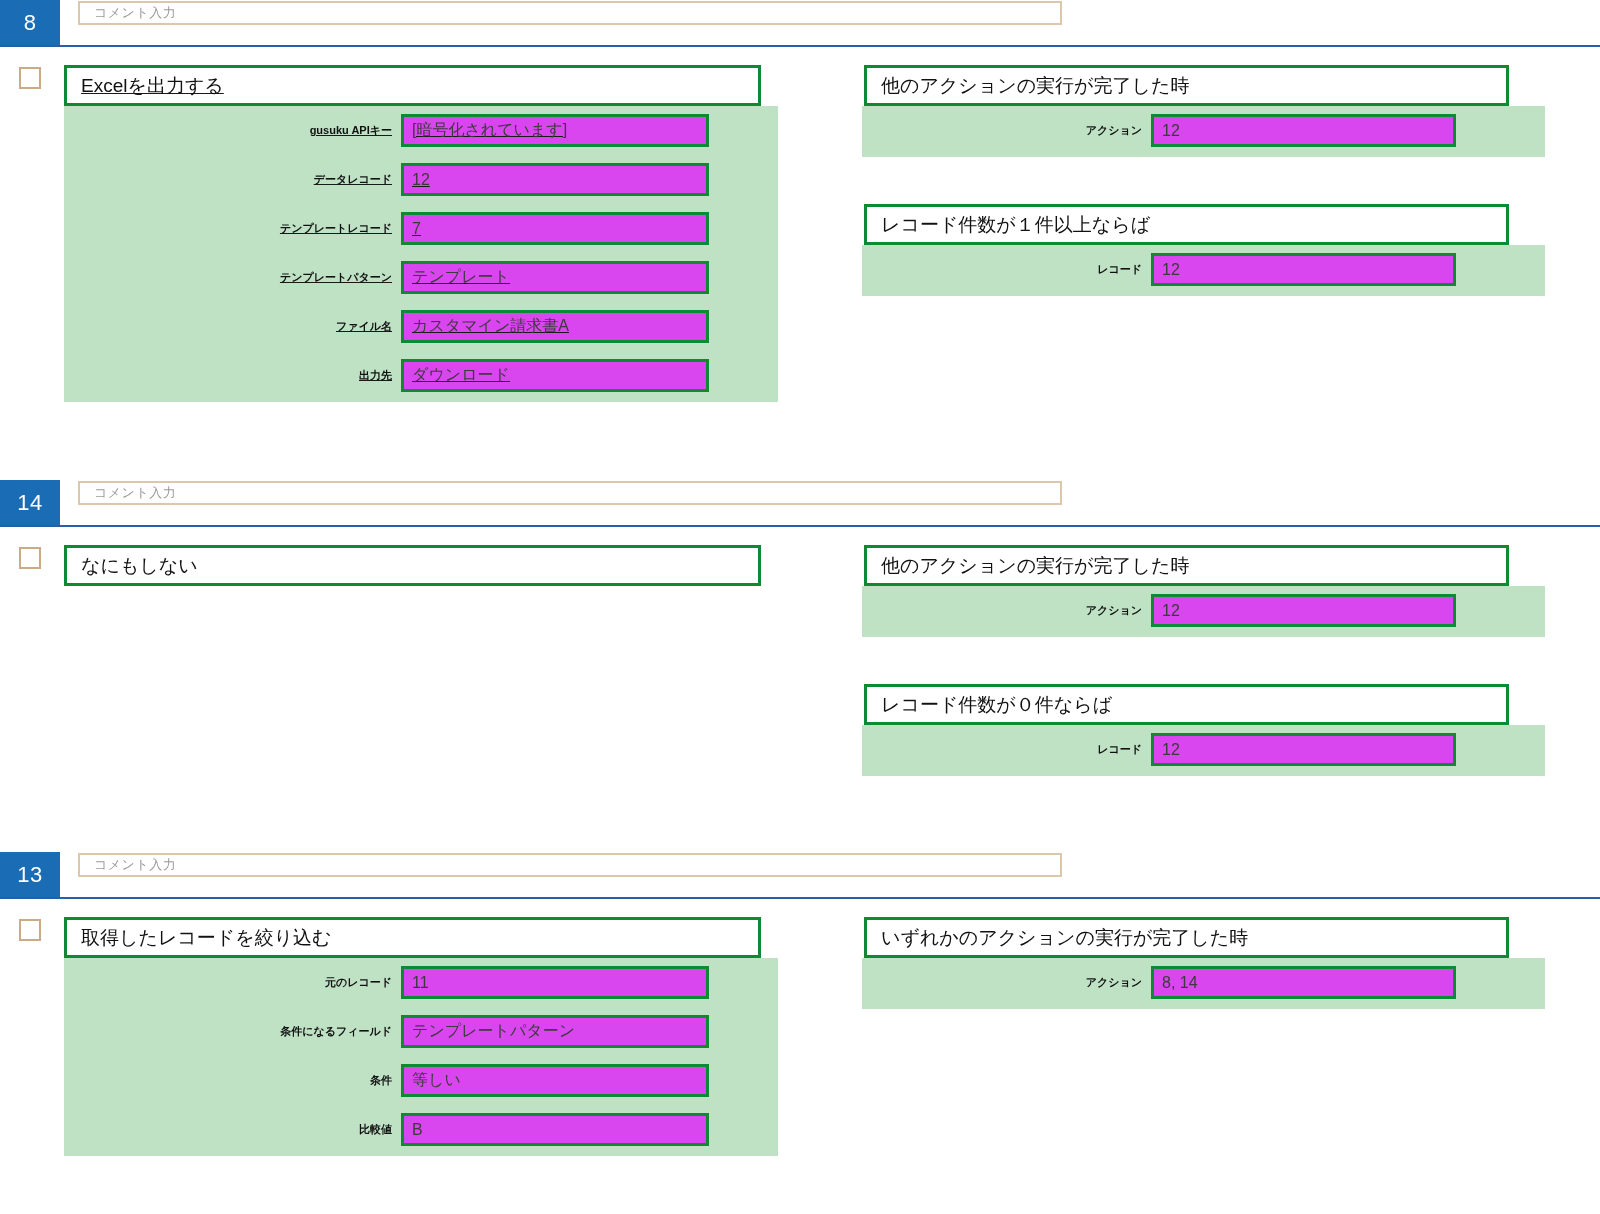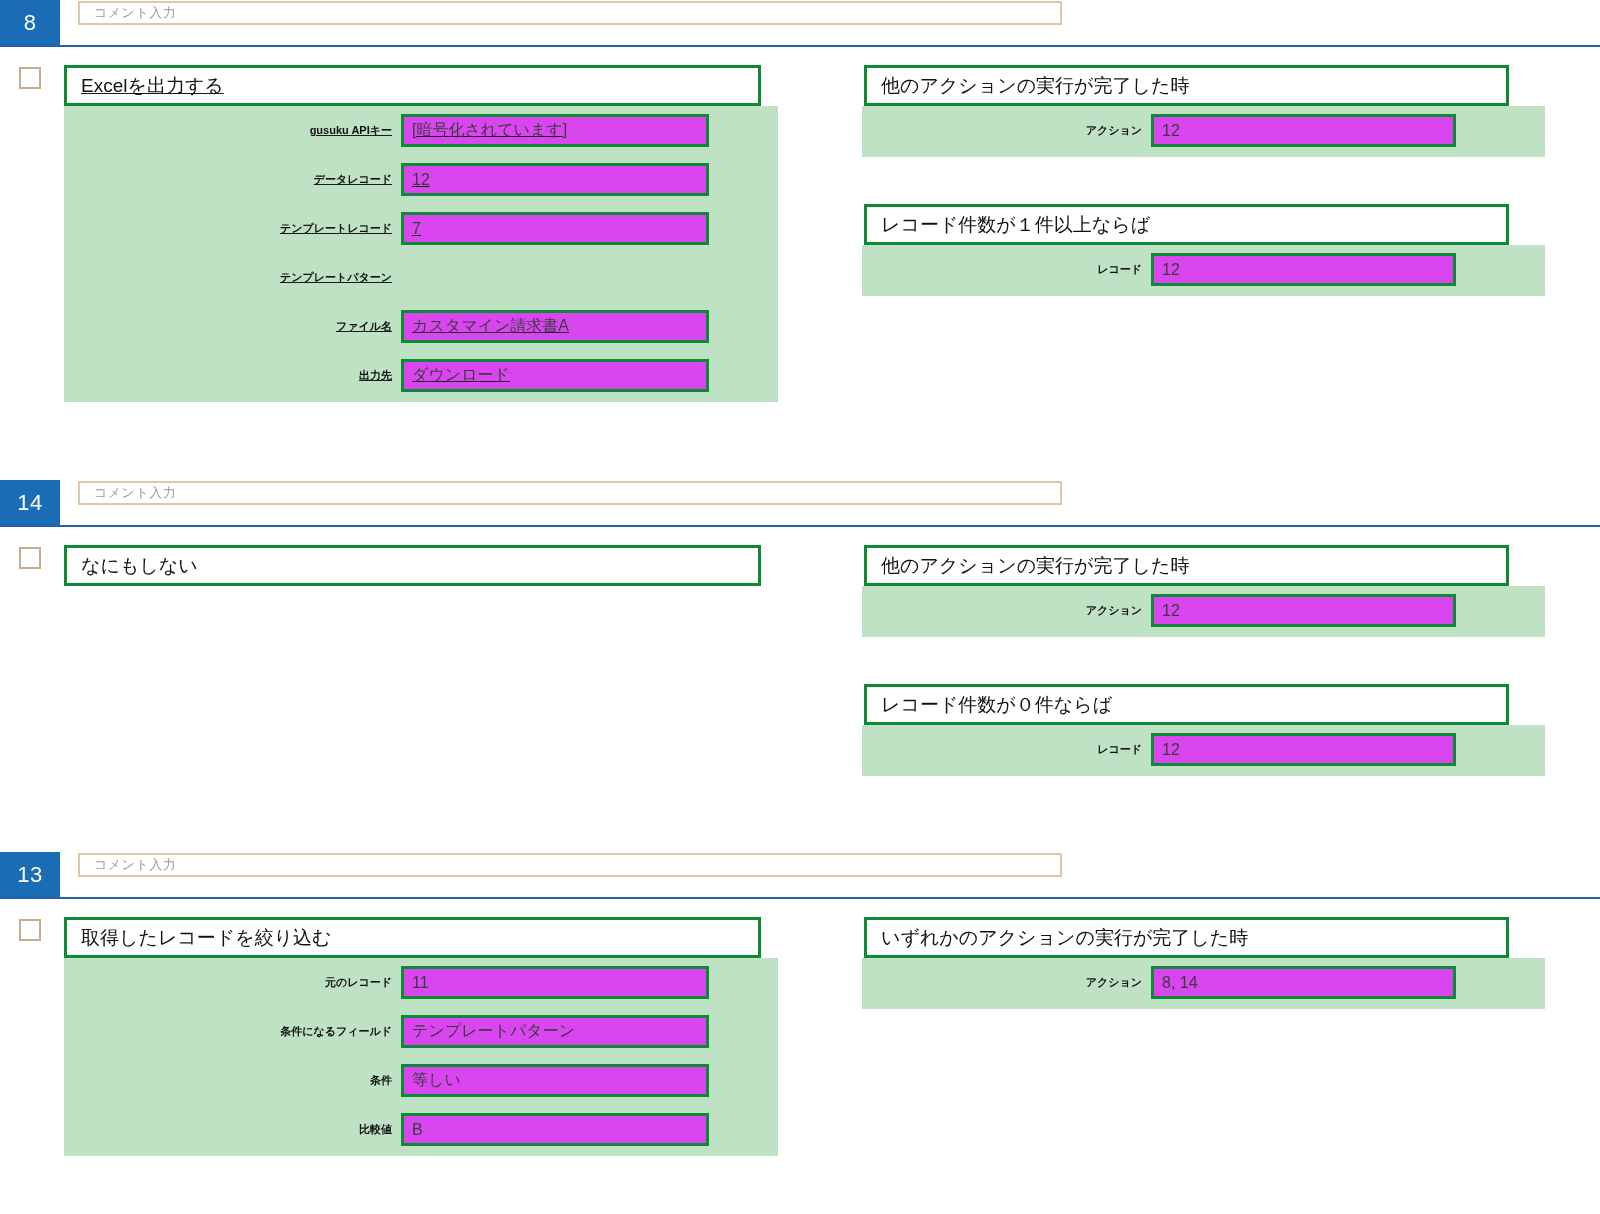--- a/index.html
+++ b/index.html
@@ -156,20 +156,21 @@
           <div class="field-row">
             <div class="field-label">データレコード</div>
             <div class="field-value">12</div>
           </div>
           <div class="field-row">
             <div class="field-label">テンプレートレコード</div>
             <div class="field-value">7</div>
           </div>
           <div class="field-row">
             <div class="field-label">テンプレートパターン</div>
+            <div class="field-value">テンプレート</div>
           </div>
           <div class="field-row">
             <div class="field-label">ファイル名</div>
             <div class="field-value">カスタマイン請求書A</div>
           </div>
           <div class="field-row">
             <div class="field-label">出力先</div>
             <div class="field-value">ダウンロード</div>
           </div>
 

